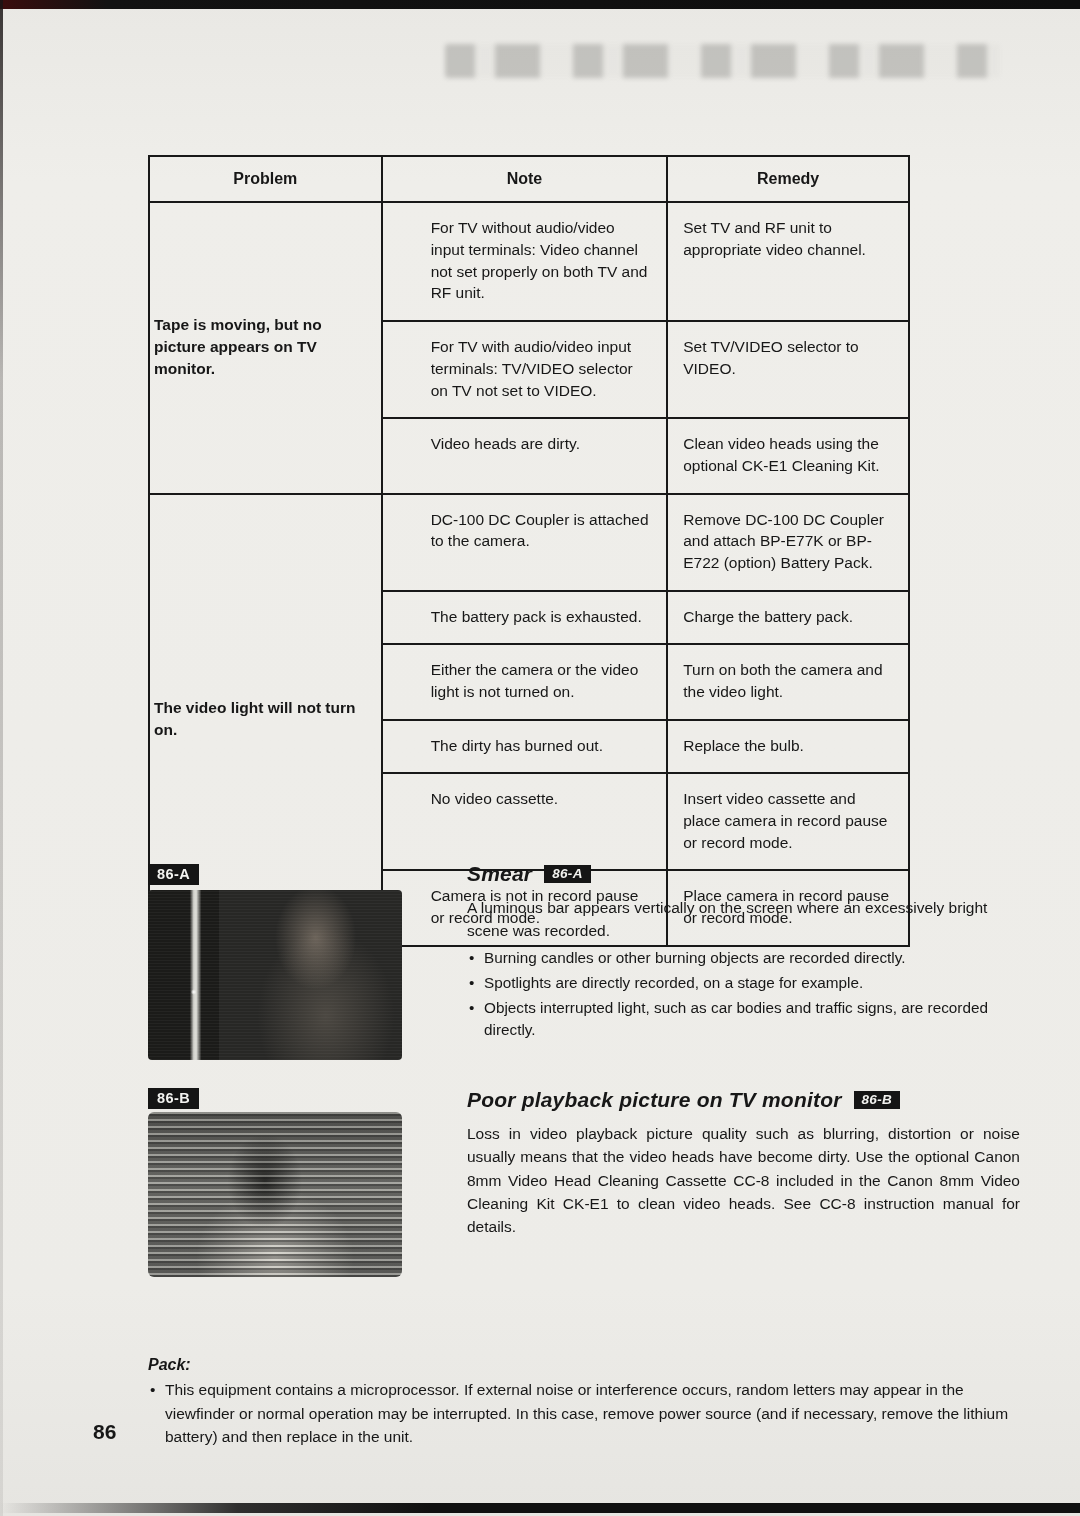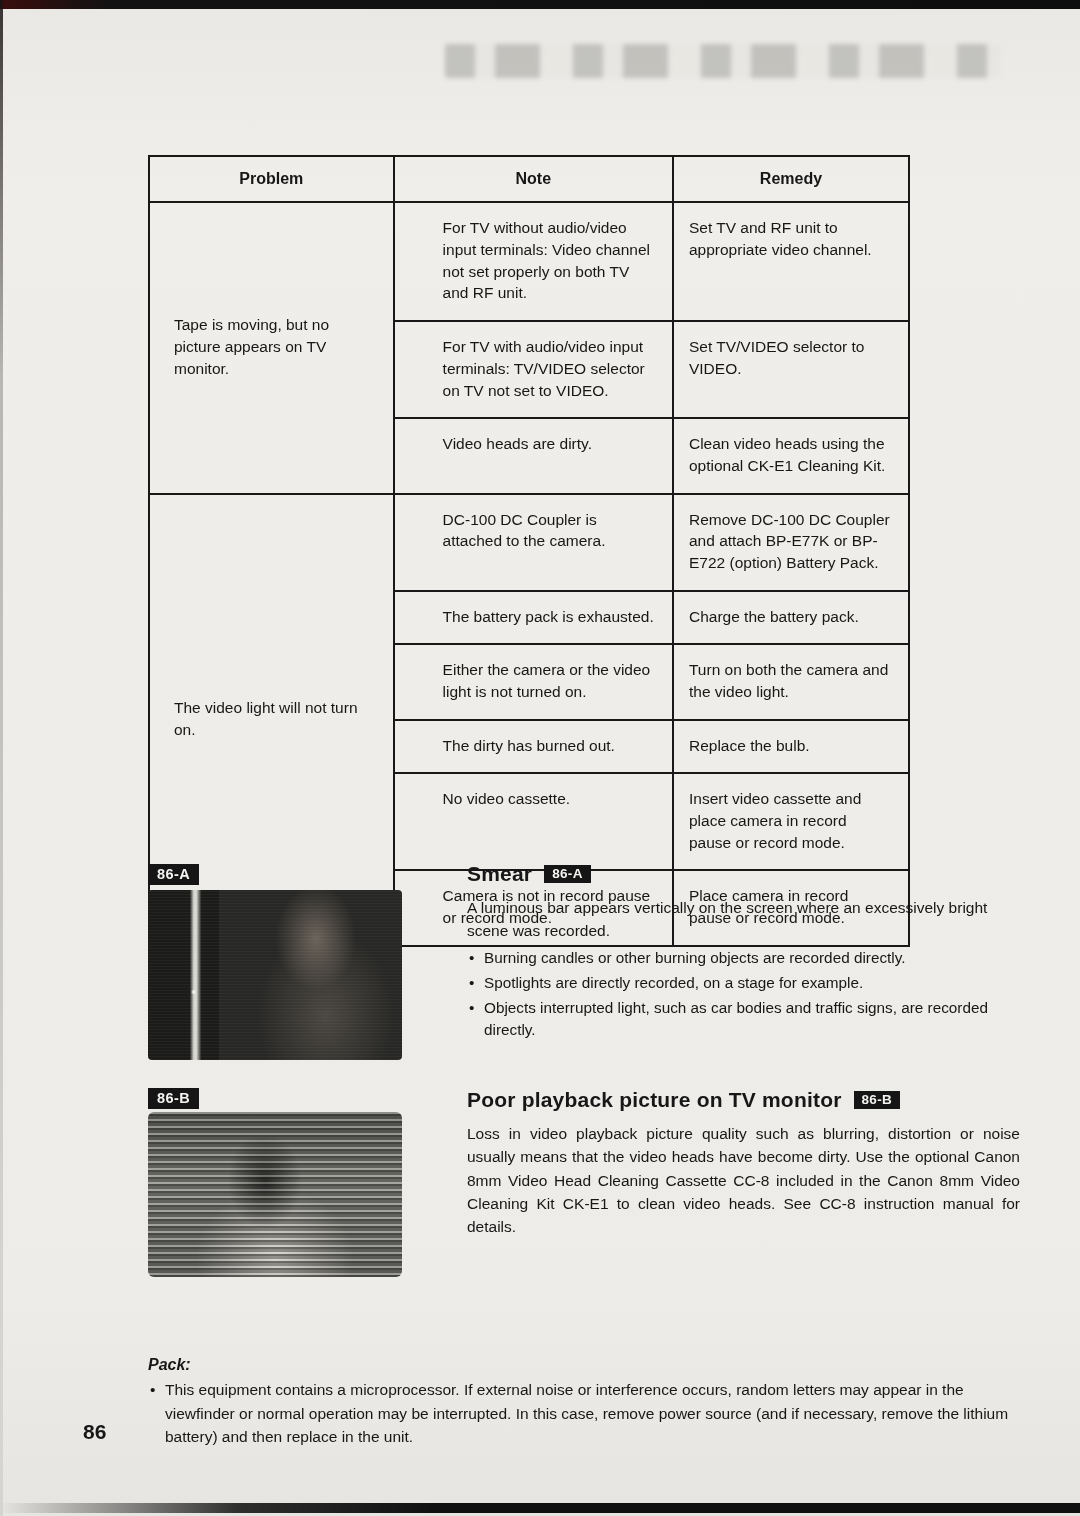--- a/index.html
+++ b/index.html
@@ -19,21 +19,21 @@
     filter:blur(2.5px); opacity:.45; border-radius:3px;
     background:repeating-linear-gradient(90deg,
       rgba(85,85,82,.6) 0 30px, rgba(160,160,156,.12) 30px 50px,
       rgba(70,70,66,.55) 50px 95px, rgba(170,170,165,.1) 95px 128px); }
   
   table.tbl { position:absolute; left:148px; top:155px; width:762px;
     border-collapse:collapse; font-size:15.5px; line-height:1.4; }
   .tbl th, .tbl td { border:2px solid #181818; }
   .tbl th { padding:11px 8px; font-size:16px; text-align:center; font-weight:bold; }
   .tbl td { padding:14px 15px 16px; vertical-align:top; }
-  .tbl td.problem { vertical-align:middle; width:260px; padding-left:24px; }
+  .tbl td.problem { vertical-align:middle; width:260px; padding-left:4px;font-weight:bold; }
   .tbl td.cause { width:266px;padding-left:48px; }
   .tbl td.remedy { width:252px; }
   
   .badge-block { position:absolute; background:#151515; color:#f3f3f0;
     font-weight:bold; font-size:14.5px; padding:2px 9px 3px; letter-spacing:.4px; }
   .badge-inline { display:inline-block; background:#151515; color:#f3f3f0;
     font-size:13.5px; font-weight:bold; padding:1px 8px 2px; margin-left:12px;
     vertical-align:3px; letter-spacing:.3px; }
   
   .photoA { position:absolute; left:148px; top:890px; width:254px; height:170px;
@@ -48,33 +48,33 @@
   .photoB { position:absolute; left:148px; top:1112px; width:254px; height:165px;
     border-radius:6px;
     background:
       repeating-linear-gradient(0deg, rgba(12,12,12,.5) 0 2px, rgba(232,232,226,.28) 2px 4px, rgba(12,12,12,.32) 4px 7px),
       radial-gradient(52px 66px at 46% 42%, rgba(38,38,36,.85), rgba(0,0,0,0) 72%),
       radial-gradient(105px 92px at 50% 88%, rgba(226,223,215,.85), rgba(0,0,0,0) 75%),
       linear-gradient(180deg,#6b6b67,#8e8e89 42%,#7b7b77); }
   
   .secA { position:absolute; left:467px; top:862px; width:550px; }
   .secB { position:absolute; left:467px; top:1088px; width:553px; }
-  .sec h2 { margin:0 0 10px; font-size:21px; font-weight:bold; letter-spacing:.2px; }
+  .sec h2 { margin:0 0 10px; font-size:21px; font-weight:bold; letter-spacing:.2px;font-style:italic; }
   .sec p { margin:0 0 3px; font-size:15.5px; line-height:1.5; }
   .secB p.body { text-align:justify; }
   ul.bullets { margin:4px 0 0; padding:0; list-style:none; }
   ul.bullets li { position:relative; padding-left:17px; font-size:15.3px;
     line-height:1.45; margin-bottom:3px; }
   ul.bullets li::before { content:"•"; position:absolute; left:2px; }
   
   .note { position:absolute; left:148px; top:1356px; width:862px; }
   .note-label { font-style:italic; font-weight:bold; font-size:16px; margin:0 0 4px; }
   .note ul.bullets li { font-size:15.5px; line-height:1.52; }
   
-  .pageno { position:absolute; left:83px; top:1420px; font-size:21px; font-weight:bold; }
+  .pageno { position:absolute; left:93px; top:1420px; font-size:21px; font-weight:bold; }
 </style>
 </head>
 <body>
 
 <div class="page">
 
   <div class="scan-top"></div>
   <div class="scan-left"></div>
   <div class="scan-bottom"></div>
   <div class="scan-smudge"></div>

